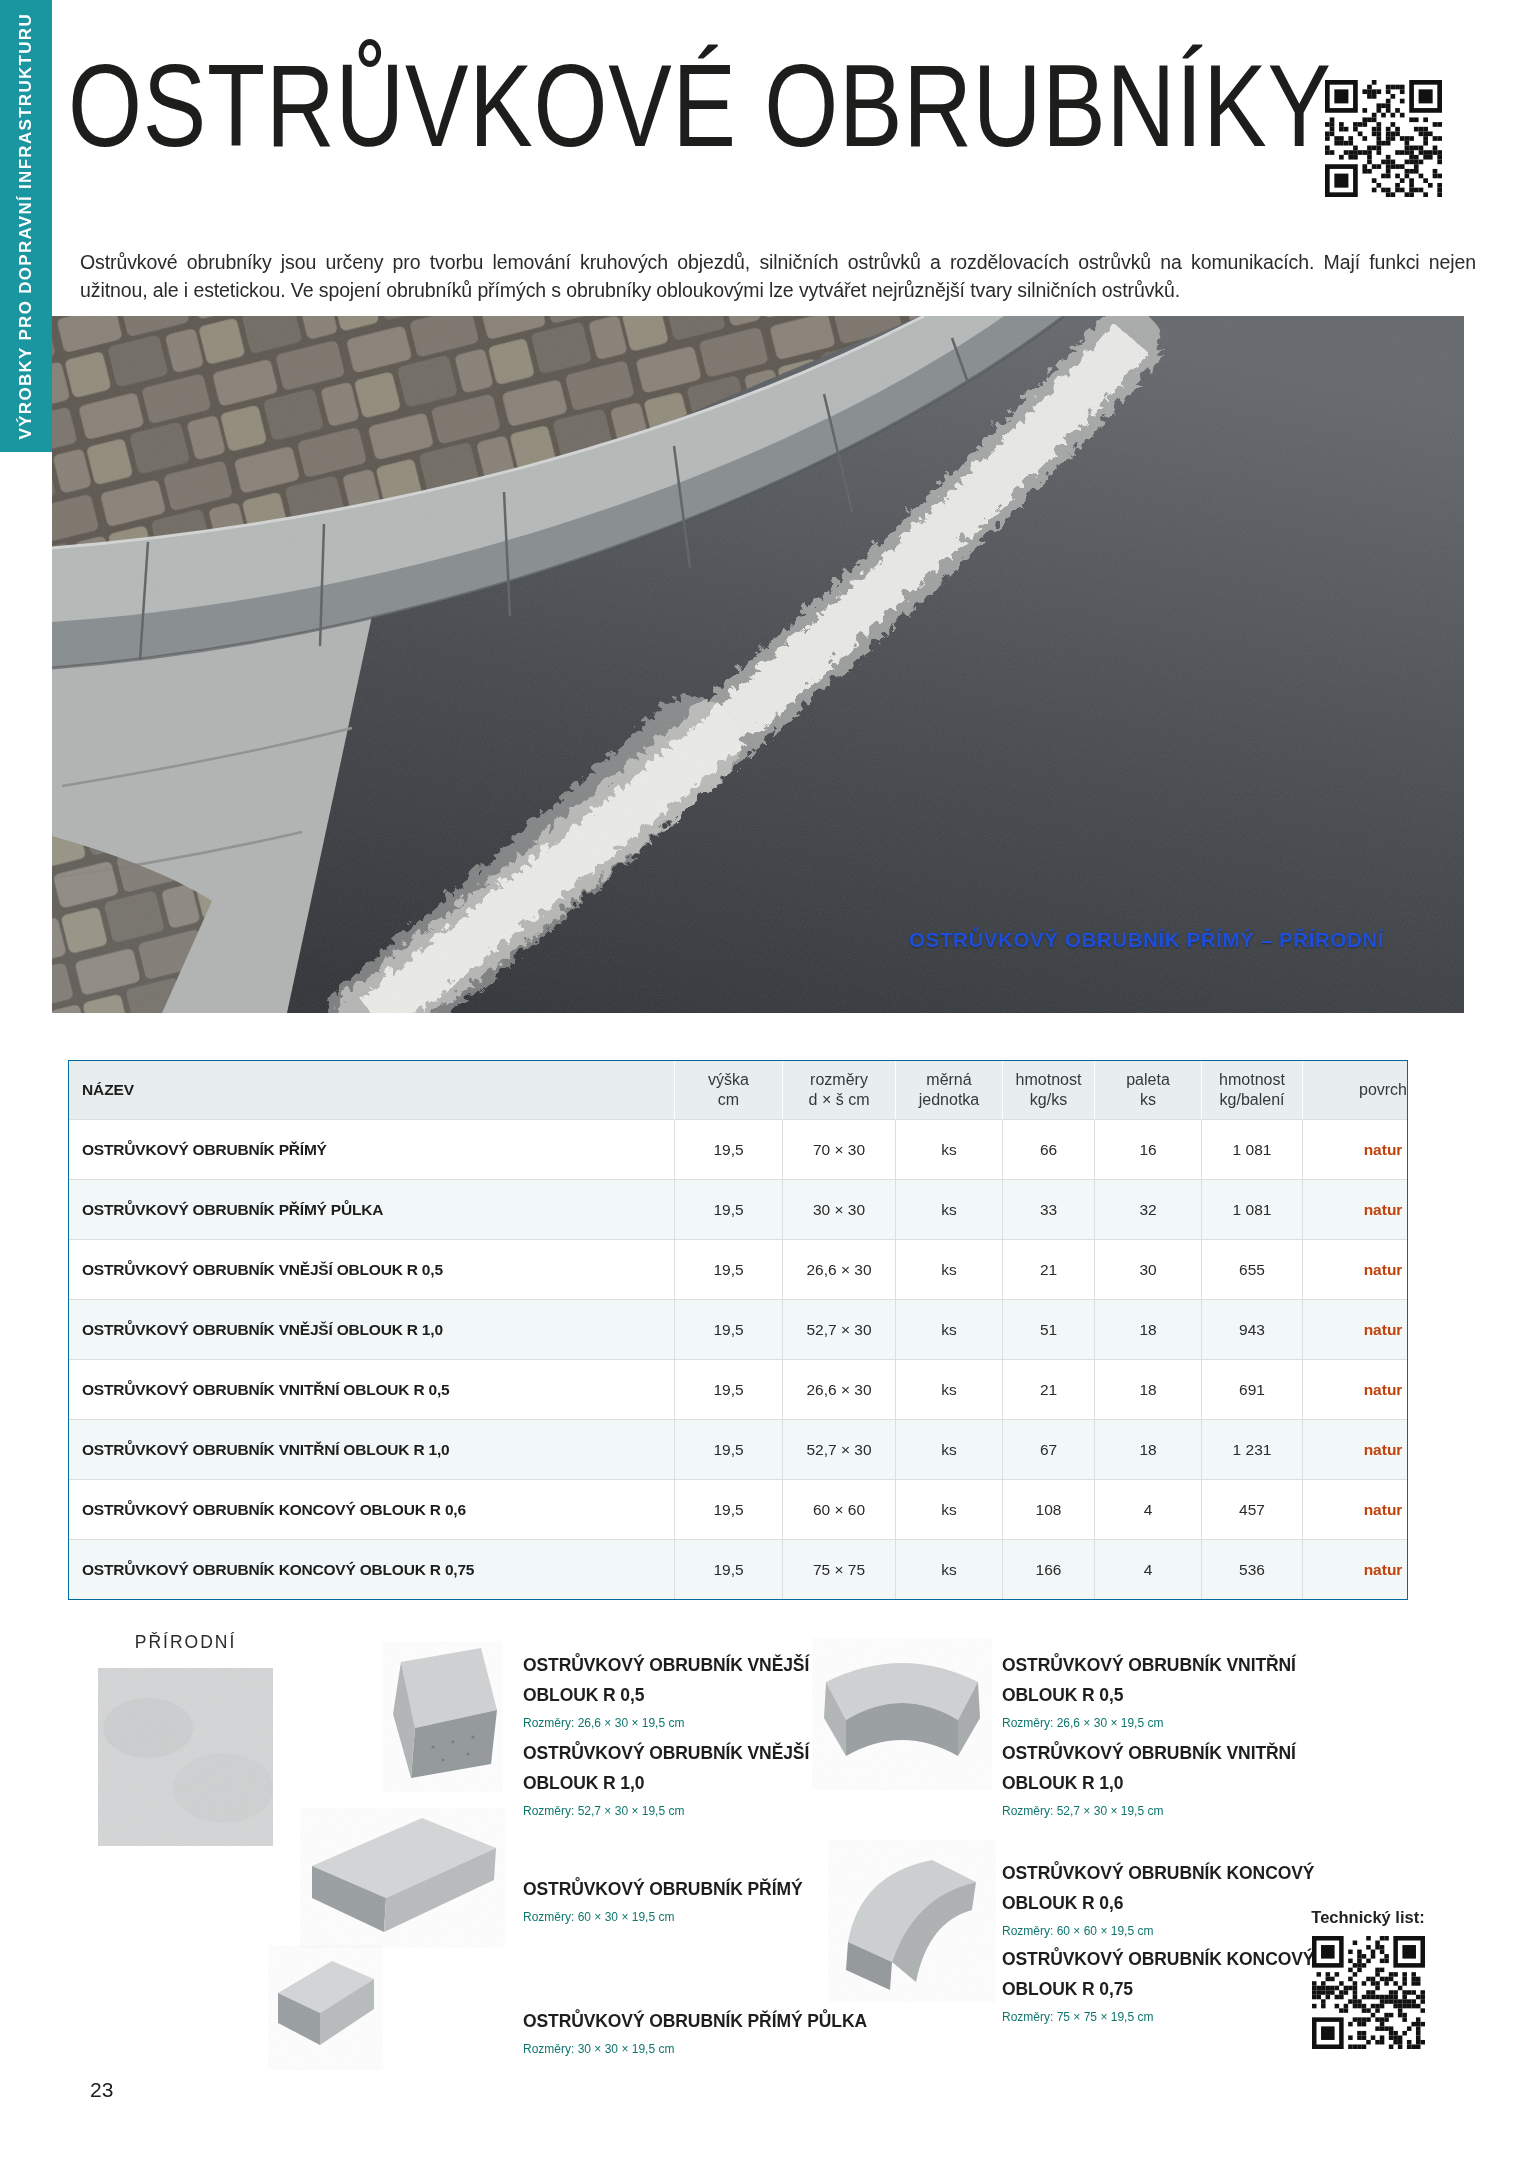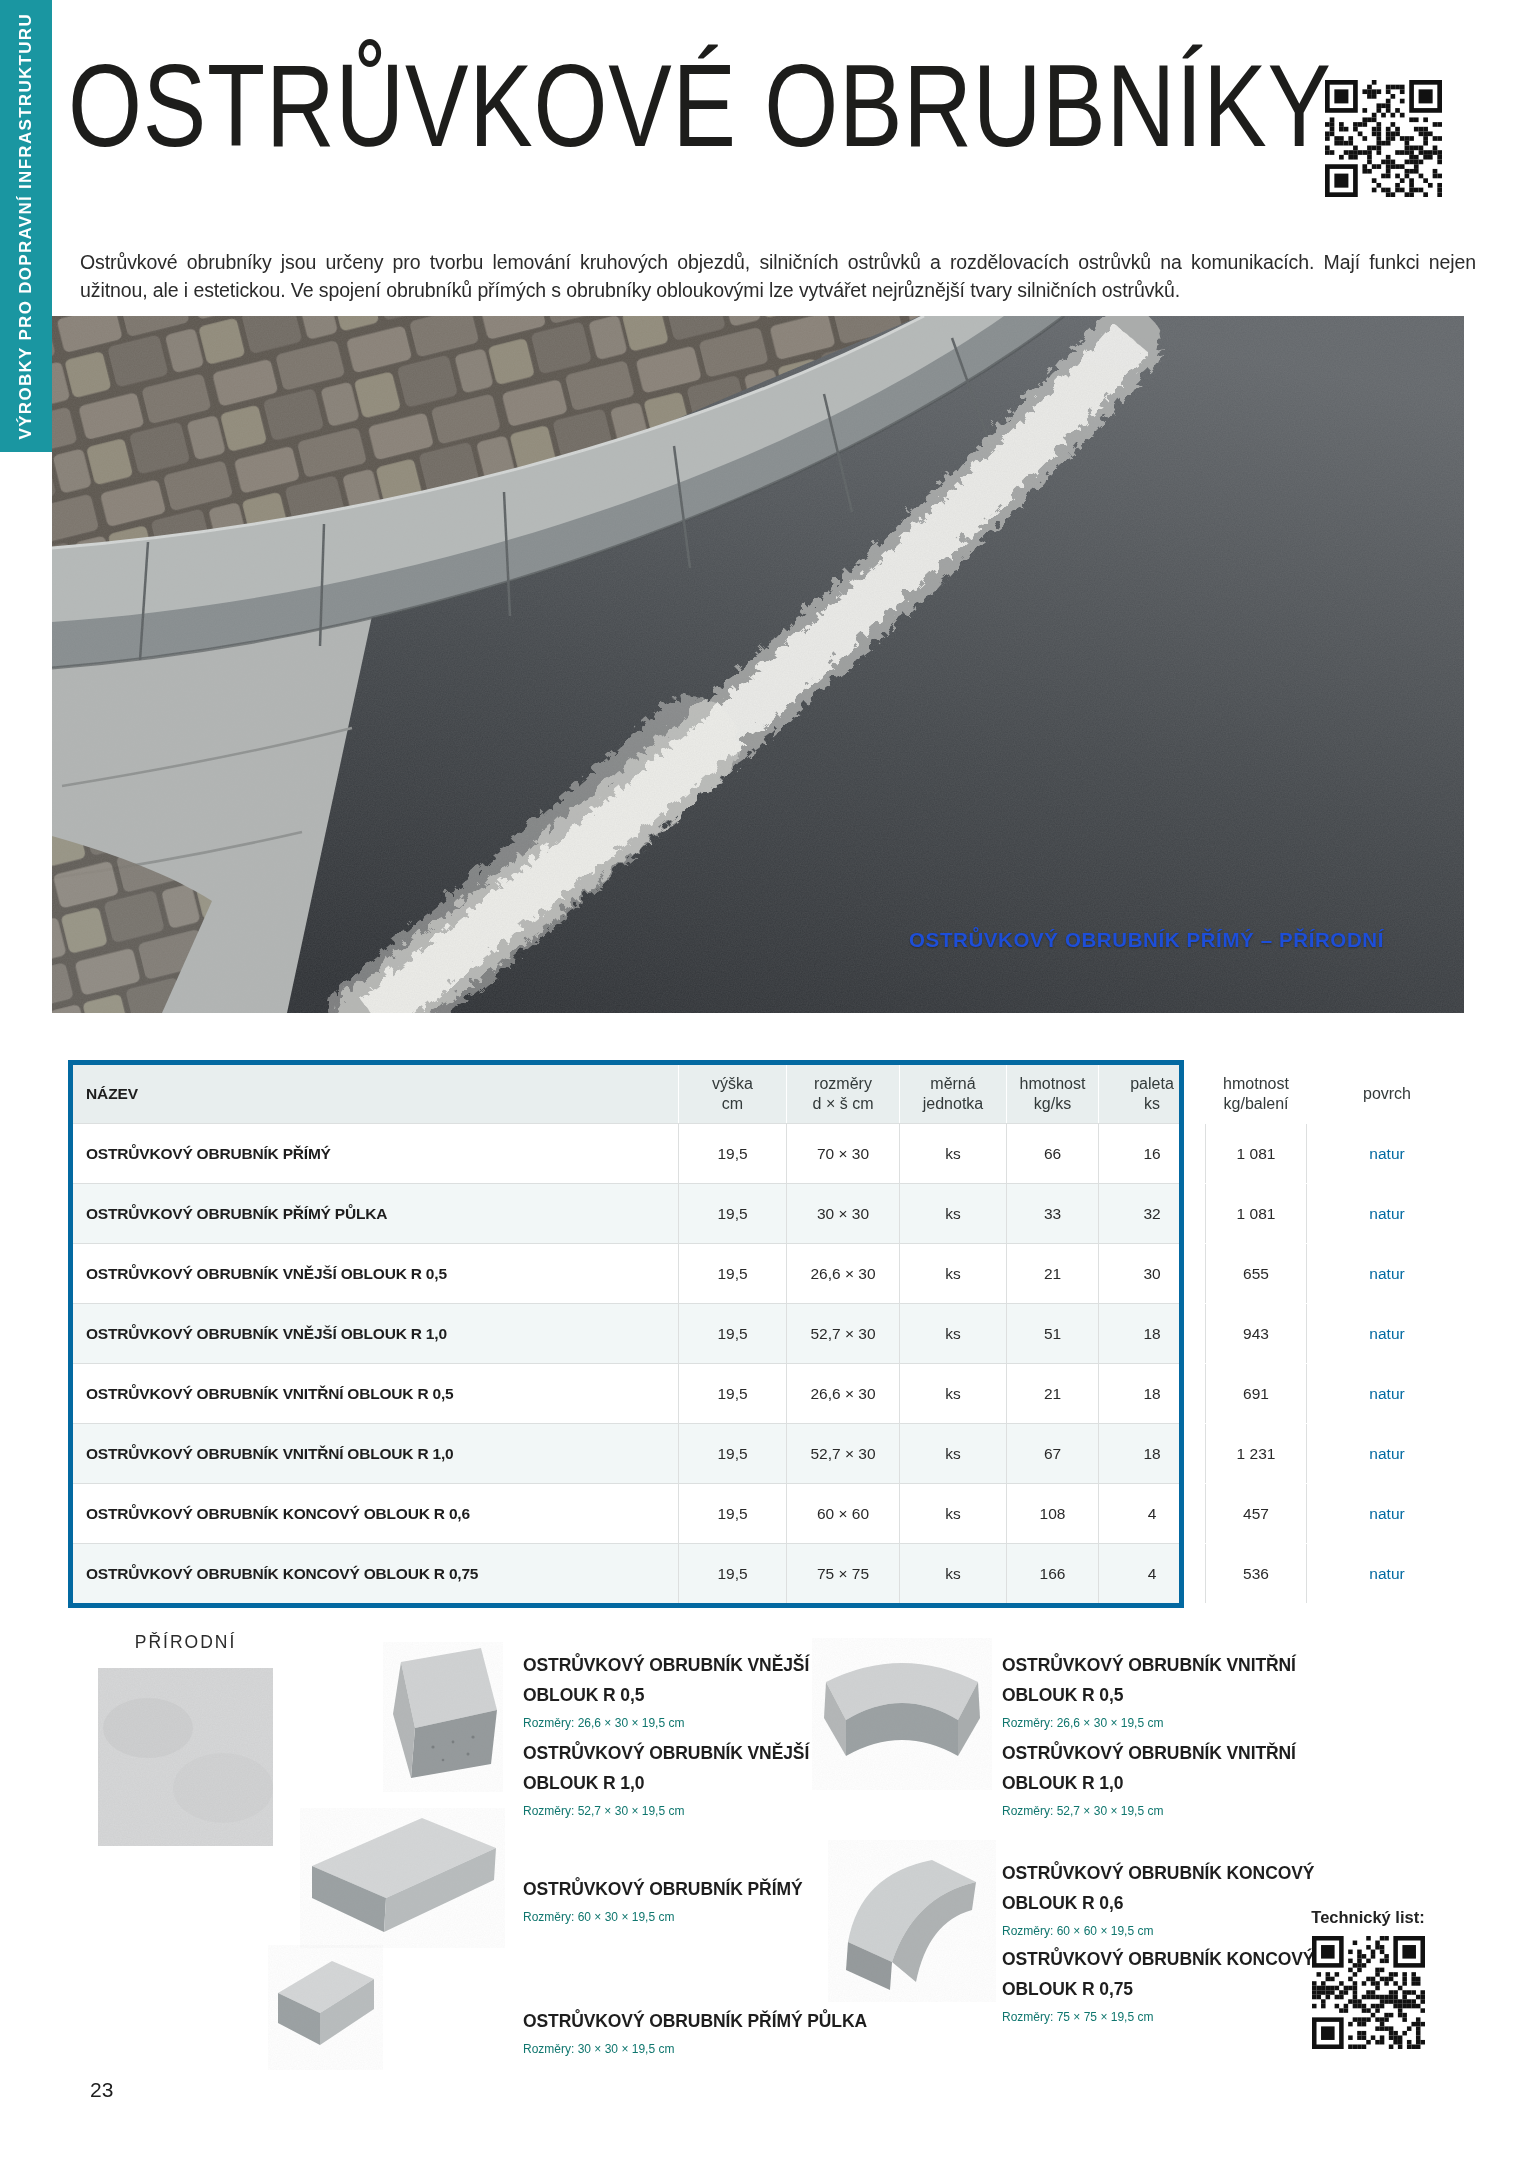--- a/index.html
+++ b/index.html
@@ -26,32 +26,32 @@
   .intro{position:absolute;left:68px;top:236px;width:1396px;margin:12px;font-size:19.5px;
          line-height:28px;color:#2b2b2b;text-align:justify;letter-spacing:-.1px;}
 
   
   .photo{position:absolute;left:52px;top:316px;width:1412px;height:697px;overflow:hidden;}
   .photo svg{display:block;width:100%;height:100%;}
   .caption{position:absolute;right:80px;top:612px;color:#1d4ed8;font-weight:700;font-size:20.5px;
            letter-spacing:.6px;white-space:nowrap;text-shadow:0 1px 2px rgba(0,0,0,.35);}
 
   
-  .ptable{position:absolute;left:68px;top:1060px;width:1116px;border:5px solid #0369a1;box-sizing:border-box;}
+  .ptable{position:absolute;left:68px;top:1060px;width:1340px;border:1px solid #0369a1;box-sizing:border-box;}
   .thead,.tr{display:grid;grid-template-columns:606px 108px 113px 107px 92px 107px 101px 160px;}
   .thead{background:#e8eeee;height:58px;}
   .th{display:flex;flex-direction:column;align-items:center;justify-content:center;
       font-size:16px;line-height:20px;color:#333a3a;border-right:1px solid #ffffff;}
   .th:last-child{border-right:none;}
   .th-name{align-items:flex-start;padding-left:13px;font-weight:700;font-size:15.5px;color:#1d1d1d;letter-spacing:-.1px;}
   .tr{height:59px;border-top:1px solid #dcdfdf;background:#ffffff;}
   .tr.alt{background:#f2f7f7;}
   .td{display:flex;align-items:center;justify-content:center;font-size:15.5px;color:#2a2a2a;
       border-right:1px solid #dddfdf;}
-  .td:last-child{border-right:none;font-weight:400;color:#0369a1;}
+  .td:last-child{border-right:none;font-weight:700;color:#c2410c;}
   .td-name{justify-content:flex-start;padding-left:13px;font-weight:700;font-size:15.5px;
            color:#1d1d1d;letter-spacing:-.2px;}
 
   
   .surface-label{position:absolute;left:98px;top:1632px;width:175px;text-align:center;
                  font-size:17.5px;letter-spacing:2px;color:#2b2b2b;}
   .swatch{position:absolute;left:98px;top:1668px;width:175px;height:178px;}
   .swatch svg{display:block;width:100%;height:100%;}
   .prod{position:absolute;}
   .prod svg{display:block;width:100%;height:100%;}

